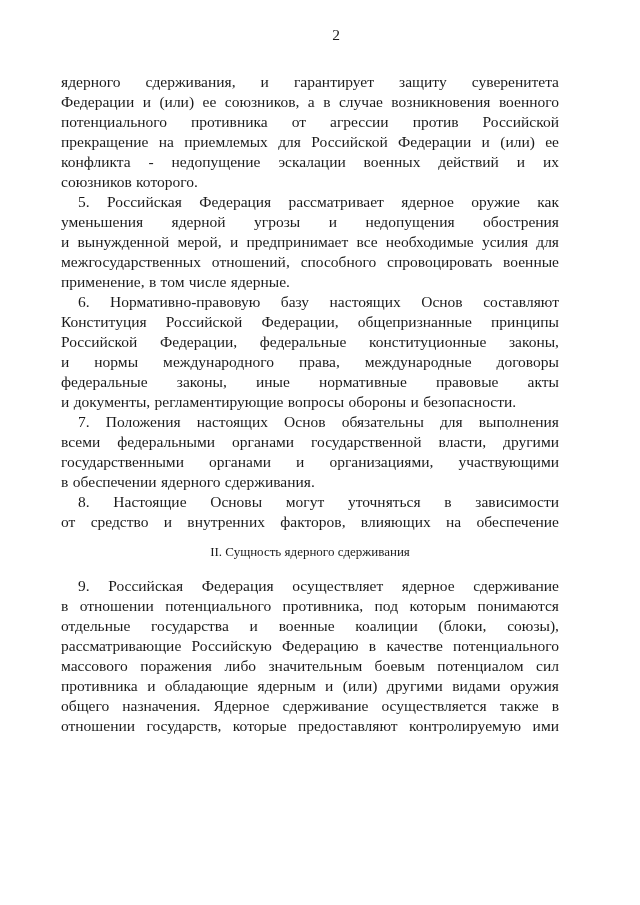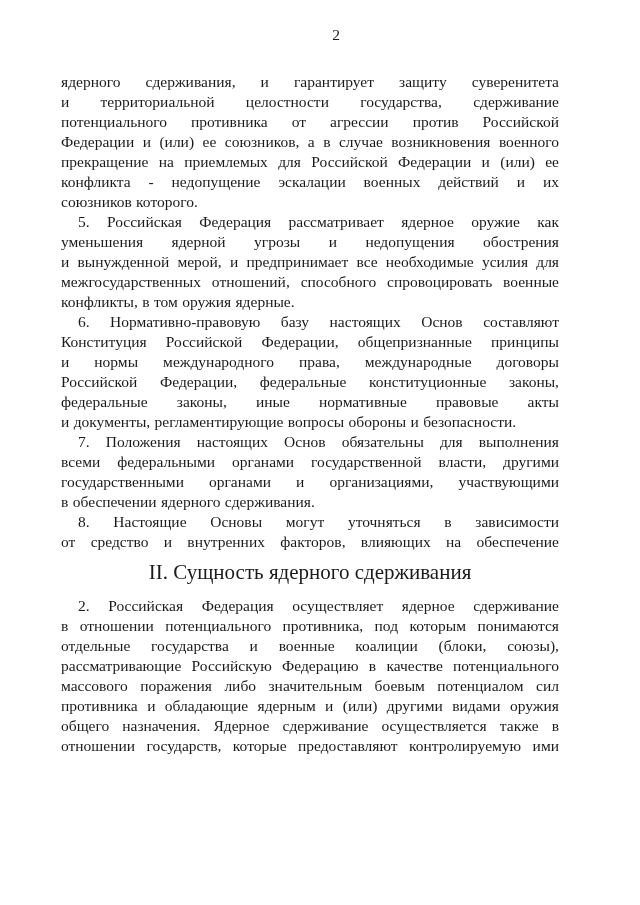--- a/index.html
+++ b/index.html
@@ -41,58 +41,57 @@
     text-align-last: justify;
     word-spacing: 0.5px;
   }
   .ln.ind { text-indent: 17px; }
   .ln.last { text-align-last: left; }
   .gap1 { height: 10px; }
   .gap2 { height: 14px; }
   .heading {
     margin: 0;
     height: 20px;
-    font-size: 21px;
+    font-size: 13px;
     font-weight: normal;
     line-height: 20px;
     text-align: center;
   }
 </style>
 </head>
 <body>
 
 <div class="page">
 
   <div class="pageno">2</div>
 
   <div class="textblock">
 
     <div class="para">
       <div class="ln">ядерного сдерживания, и гарантирует защиту суверенитета</div>
-      <div class="ln">и территориальной целостности государства, сдерживание</div>
+      <div class="ln">Федерации и (или) ее союзников, а в случае возникновения военного</div>
       <div class="ln">потенциального противника от агрессии против Российской</div>
-      <div class="ln">Федерации и (или) ее союзников, а в случае возникновения военного</div>
       <div class="ln">прекращение на приемлемых для Российской Федерации и (или) ее</div>
       <div class="ln">конфликта - недопущение эскалации военных действий и их</div>
       <div class="ln last">союзников которого.</div>
     </div>
 
     <div class="para">
       <div class="ln ind">5. Российская Федерация рассматривает ядерное оружие как</div>
       <div class="ln">уменьшения ядерной угрозы и недопущения обострения</div>
       <div class="ln">и вынужденной мерой, и предпринимает все необходимые усилия для</div>
       <div class="ln">межгосударственных отношений, способного спровоцировать военные</div>
-      <div class="ln last">конфликты, в том оружия ядерные.</div>
+      <div class="ln last">применение, в том числе ядерные.</div>
     </div>
 
     <div class="para">
       <div class="ln ind">6. Нормативно-правовую базу настоящих Основ составляют</div>
       <div class="ln">Конституция Российской Федерации, общепризнанные принципы</div>
+      <div class="ln">Российской Федерации, федеральные конституционные законы,</div>
       <div class="ln">и нормы международного права, международные договоры</div>
-      <div class="ln">Российской Федерации, федеральные конституционные законы,</div>
       <div class="ln">федеральные законы, иные нормативные правовые акты</div>
       <div class="ln last">и документы, регламентирующие вопросы обороны и безопасности.</div>
     </div>
 
     <div class="para">
       <div class="ln ind">7. Положения настоящих Основ обязательны для выполнения</div>
       <div class="ln">всеми федеральными органами государственной власти, другими</div>
       <div class="ln">государственными органами и организациями, участвующими</div>
       <div class="ln last">в обеспечении ядерного сдерживания.</div>
     </div>
@@ -102,21 +101,21 @@
       <div class="ln">от средство и внутренних факторов, влияющих на обеспечение</div>
     </div>
 
     <div class="gap1"></div>
 
     <h2 class="heading">II. Сущность ядерного сдерживания</h2>
 
     <div class="gap2"></div>
 
     <div class="para">
-      <div class="ln ind">2. Российская Федерация осуществляет ядерное сдерживание</div>
+      <div class="ln ind">9. Российская Федерация осуществляет ядерное сдерживание</div>
       <div class="ln">в отношении потенциального противника, под которым понимаются</div>
       <div class="ln">отдельные государства и военные коалиции (блоки, союзы),</div>
       <div class="ln">рассматривающие Российскую Федерацию в качестве потенциального</div>
       <div class="ln">массового поражения либо значительным боевым потенциалом сил</div>
       <div class="ln">противника и обладающие ядерным и (или) другими видами оружия</div>
       <div class="ln">общего назначения. Ядерное сдерживание осуществляется также в</div>
       <div class="ln">отношении государств, которые предоставляют контролируемую ими</div>
     </div>
 
   </div>

